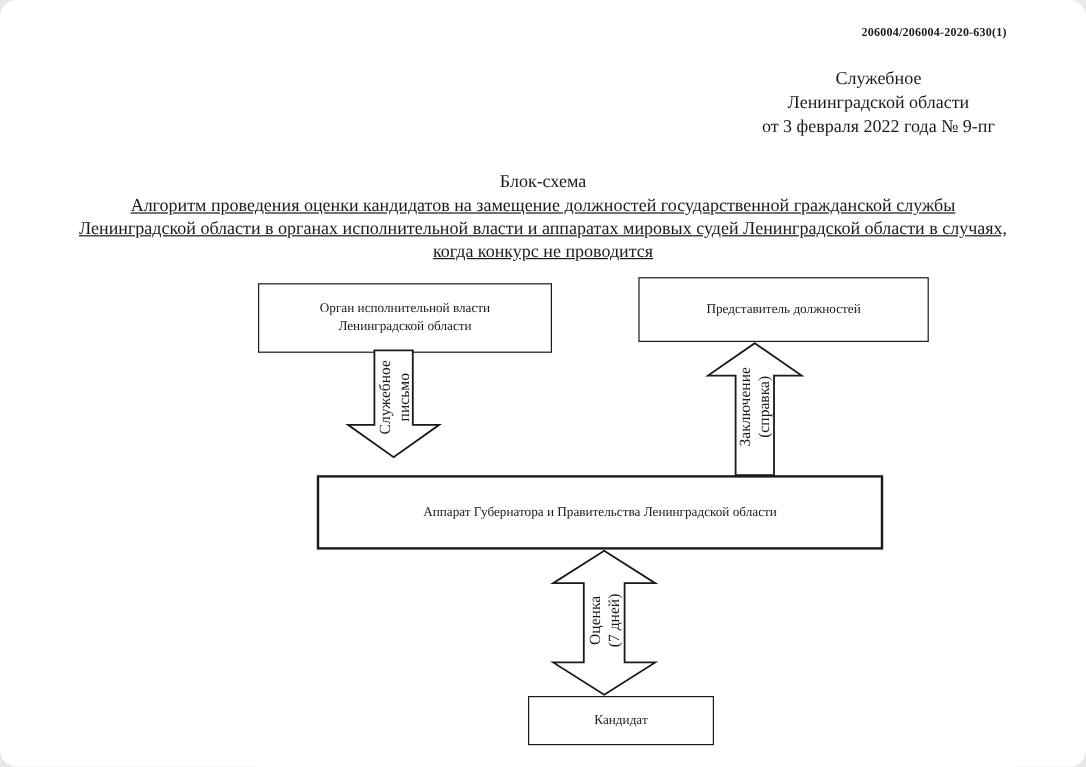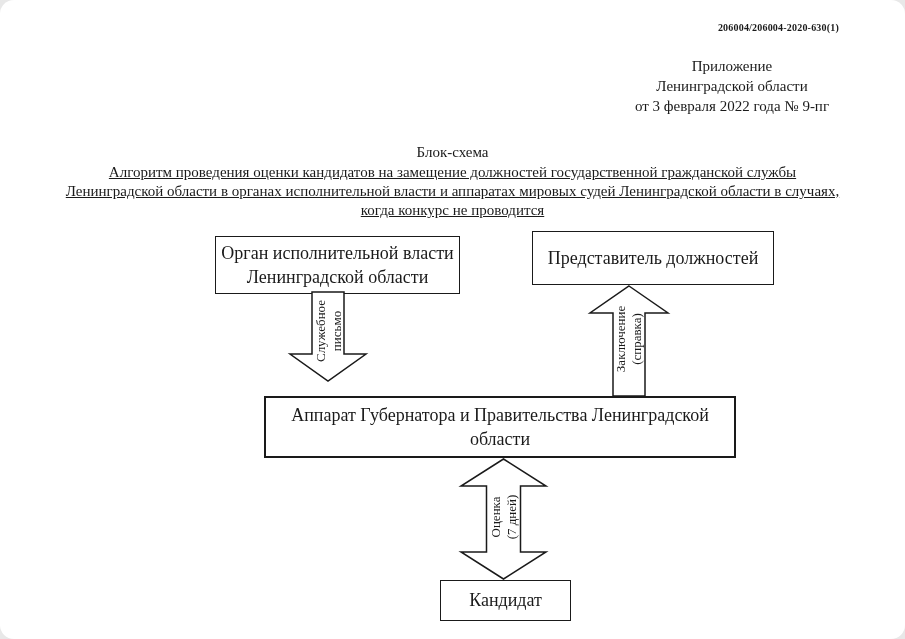--- a/index.html
+++ b/index.html
@@ -51,29 +51,29 @@
     text-decoration: underline;
   }
   .flow-box {
     position: absolute;
     border: 1.5px solid #1a1a1a;
     background: #ffffff;
     display: flex;
     align-items: center;
     justify-content: center;
     text-align: center;
-    font-size: 18px;
+    font-size: 11px;
     line-height: 1.35;
     white-space: pre-line;
     box-sizing: border-box;
   }
   .box-executive { left: 215px; top: 236px; width: 245px; height: 58px; }
   .box-employer  { left: 532px; top: 231px; width: 242px; height: 54px; }
   .box-governor  { left: 264px; top: 396px; width: 472px; height: 62px; border-width: 2px; }
-  .box-candidate { left: 440px; top: 580px; width: 131px; height: 41px; }
+  .box-candidate { left: 440px; top: 580px; width: 155px; height: 41px; }
   .arrow-svg { position: absolute; overflow: visible; }
   .arrow-service    { left: 290px; top: 292px; }
   .arrow-conclusion { left: 590px; top: 286px; }
   .arrow-evaluation { left: 461px; top: 459px; }
   .arrow-label {
     position: absolute;
     transform: translate(-50%, -50%) rotate(-90deg);
     transform-origin: center center;
     white-space: pre-line;
     text-align: center;
@@ -85,21 +85,21 @@
   .label-evaluation { left: 504px; top: 517px; }
 </style>
 </head>
 <body>
 
 <div class="page">
 
   <div class="ref-number">206004/206004-2020-630(1)</div>
 
   <div class="appendix">
-    <div>Приложение</div>
+    <div>Служебное</div>
     <div>Ленинградской области</div>
     <div>от 3 февраля 2022 года № 9-пг</div>
   </div>
 
   <div class="doc-title">Блок-схема</div>
 
   <div class="doc-subtitle">Алгоритм проведения оценки кандидатов на замещение должностей государственной гражданской службы
 Ленинградской области в органах исполнительной власти и аппаратах мировых судей Ленинградской области в случаях,
 когда конкурс не проводится</div>
 

